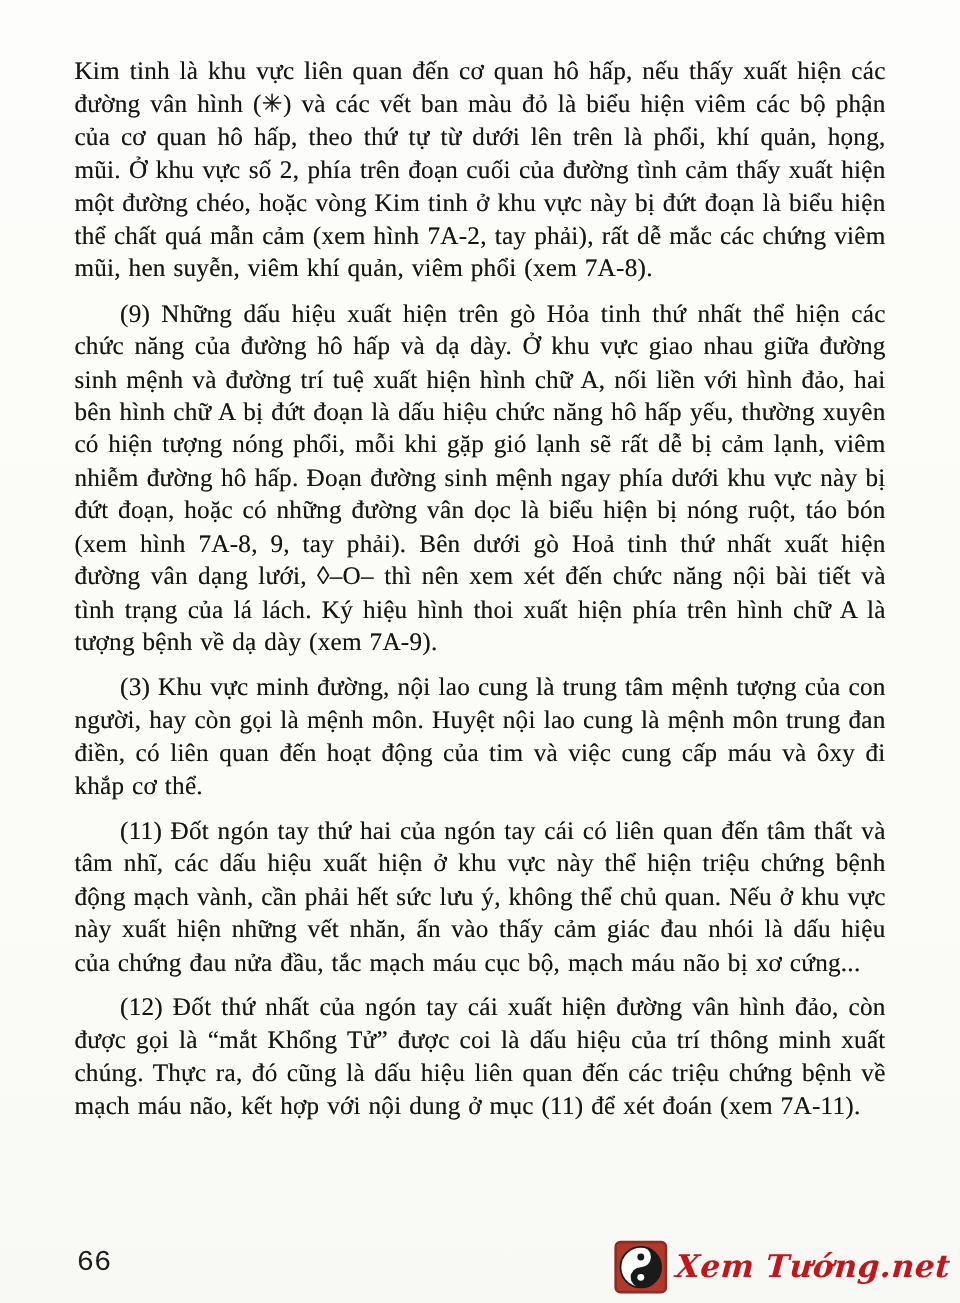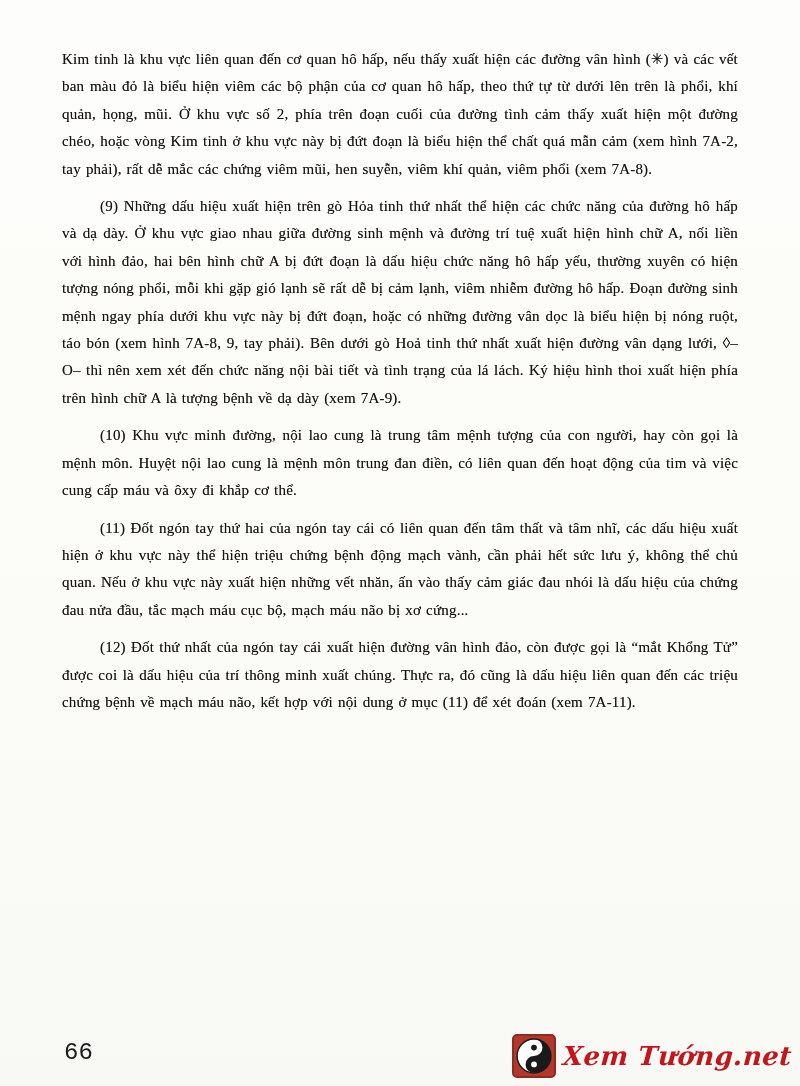--- a/index.html
+++ b/index.html
@@ -20,21 +20,21 @@
     overflow: hidden;
   }
   .text-block {
     position: absolute;
     left: 62px;
     top: 46px;
     width: 676px;
   }
   .text-block p {
     margin: 0 0 10px 0;
-    font-size: 15px;
+    font-size: 21px;
     line-height: 27.4px;
     text-align: justify;
     color: #171513;
     letter-spacing: 0.2px;
     word-spacing: 1px;
     text-shadow: 0 0 0.5px rgba(20,18,16,0.55);
   }
   .text-block p.indent {
     text-indent: 38px;
   }
@@ -77,21 +77,21 @@
   }
 </style>
 </head>
 <body>
 
 <div class="page">
 
   <div class="text-block">
     <p>Kim tinh là khu vực liên quan đến cơ quan hô hấp, nếu thấy xuất hiện các đường vân hình (✳) và các vết ban màu đỏ là biểu hiện viêm các bộ phận của cơ quan hô hấp, theo thứ tự từ dưới lên trên là phổi, khí quản, họng, mũi. Ở khu vực số 2, phía trên đoạn cuối của đường tình cảm thấy xuất hiện một đường chéo, hoặc vòng Kim tinh ở khu vực này bị đứt đoạn là biểu hiện thể chất quá mẫn cảm (xem hình 7A-2, tay phải), rất dễ mắc các chứng viêm mũi, hen suyễn, viêm khí quản, viêm phổi (xem 7A-8).</p>
     <p class="indent">(9) Những dấu hiệu xuất hiện trên gò Hỏa tinh thứ nhất thể hiện các chức năng của đường hô hấp và dạ dày. Ở khu vực giao nhau giữa đường sinh mệnh và đường trí tuệ xuất hiện hình chữ A, nối liền với hình đảo, hai bên hình chữ A bị đứt đoạn là dấu hiệu chức năng hô hấp yếu, thường xuyên có hiện tượng nóng phổi, mỗi khi gặp gió lạnh sẽ rất dễ bị cảm lạnh, viêm nhiễm đường hô hấp. Đoạn đường sinh mệnh ngay phía dưới khu vực này bị đứt đoạn, hoặc có những đường vân dọc là biểu hiện bị nóng ruột, táo bón (xem hình 7A-8, 9, tay phải). Bên dưới gò Hoả tinh thứ nhất xuất hiện đường vân dạng lưới, ◊–O– thì nên xem xét đến chức năng nội bài tiết và tình trạng của lá lách. Ký hiệu hình thoi xuất hiện phía trên hình chữ A là tượng bệnh về dạ dày (xem 7A-9).</p>
-    <p class="indent">(10) Khu vực minh đường, nội lao cung là trung tâm mệnh tượng của con người, hay còn gọi là mệnh môn. Huyệt nội lao cung là mệnh môn trung đan điền, có liên quan đến hoạt động của tim và việc cung cấp máu và ôxy đi khắp cơ thể.</p>
+    <p class="indent">(3) Khu vực minh đường, nội lao cung là trung tâm mệnh tượng của con người, hay còn gọi là mệnh môn. Huyệt nội lao cung là mệnh môn trung đan điền, có liên quan đến hoạt động của tim và việc cung cấp máu và ôxy đi khắp cơ thể.</p>
     <p class="indent">(11) Đốt ngón tay thứ hai của ngón tay cái có liên quan đến tâm thất và tâm nhĩ, các dấu hiệu xuất hiện ở khu vực này thể hiện triệu chứng bệnh động mạch vành, cần phải hết sức lưu ý, không thể chủ quan. Nếu ở khu vực này xuất hiện những vết nhăn, ấn vào thấy cảm giác đau nhói là dấu hiệu của chứng đau nửa đầu, tắc mạch máu cục bộ, mạch máu não bị xơ cứng...</p>
     <p class="indent">(12) Đốt thứ nhất của ngón tay cái xuất hiện đường vân hình đảo, còn được gọi là “mắt Khổng Tử” được coi là dấu hiệu của trí thông minh xuất chúng. Thực ra, đó cũng là dấu hiệu liên quan đến các triệu chứng bệnh về mạch máu não, kết hợp với nội dung ở mục (11) để xét đoán (xem 7A-11).</p>
   </div>
 
   <div class="page-number">66</div>
 
   <div class="logo">
     <div class="logo-box">
       <svg width="36" height="36" viewBox="0 0 100 100">
         <circle cx="50" cy="50" r="47" fill="#ffffff" stroke="#1a1a1a" stroke-width="4"></circle>

